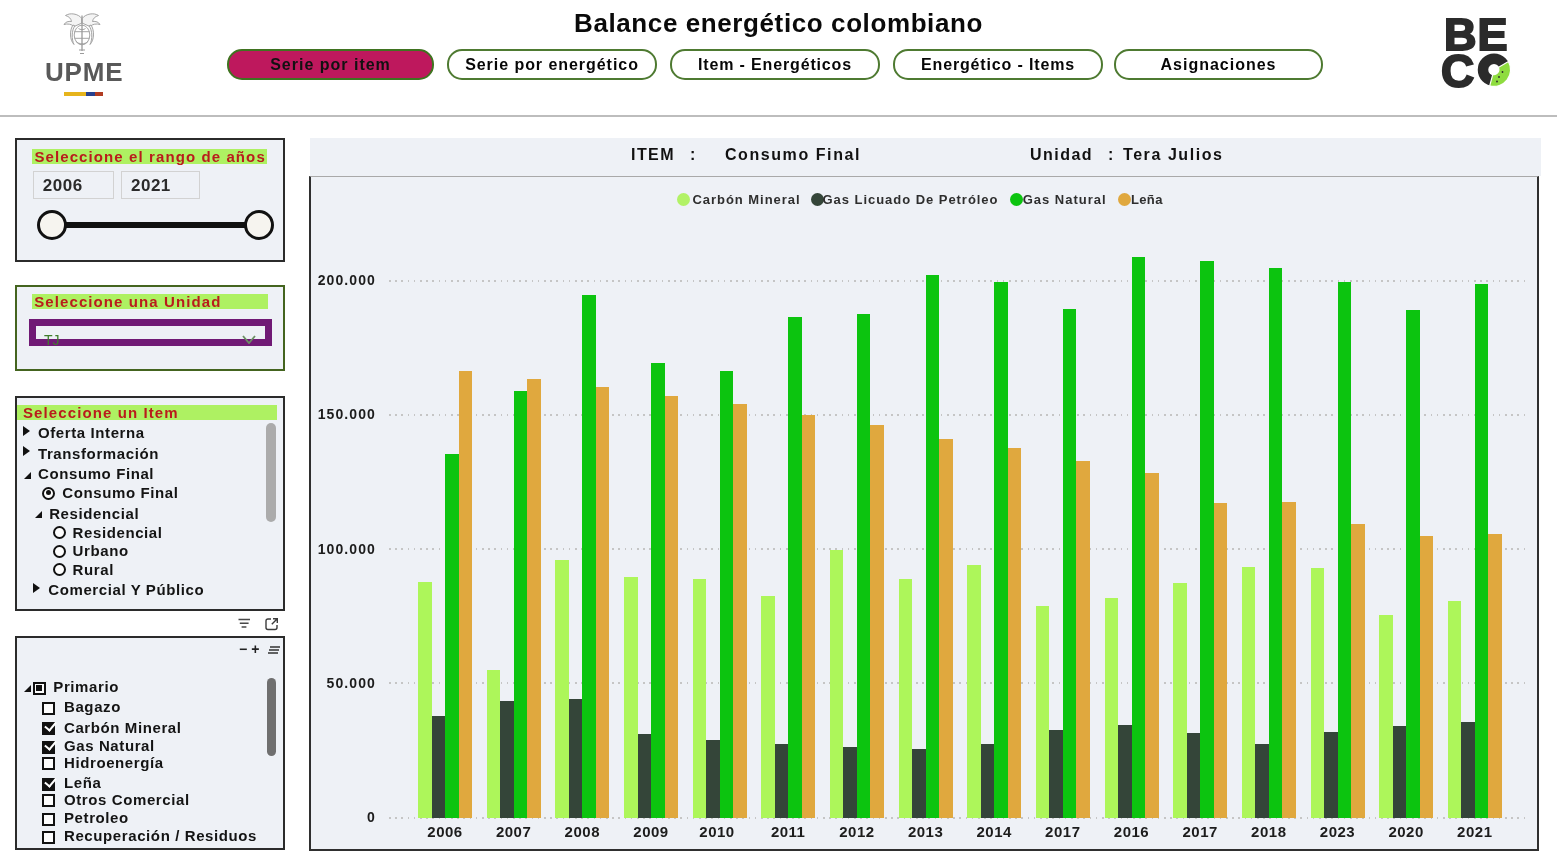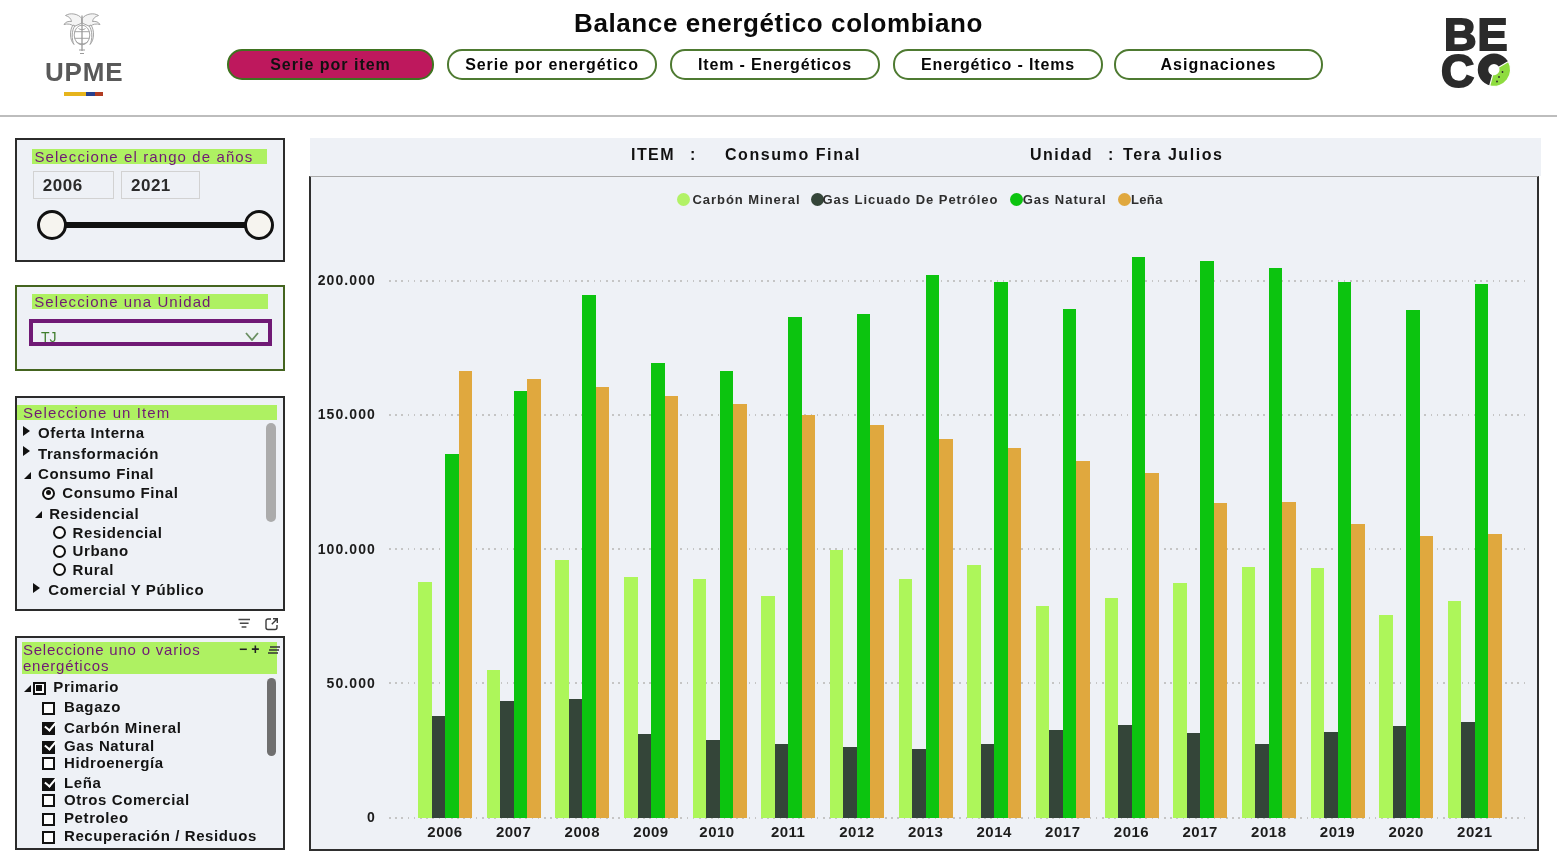--- a/index.html
+++ b/index.html
@@ -1,21 +1,21 @@
 <!DOCTYPE html>
 <html><head><meta charset="utf-8"><style>
 *{margin:0;padding:0;box-sizing:border-box}
 body{width:1557px;height:867px;background:#fff;font-family:"Liberation Sans",sans-serif;position:relative;overflow:hidden}
 .abs{position:absolute}
 #title{position:absolute;left:0;top:8px;width:1557px;text-align:center;font-size:26px;font-weight:bold;color:#0a0a0a;letter-spacing:0.6px}
 #divider{position:absolute;left:0;top:115px;width:1557px;height:2px;background:#bdbdbd}
 .tab{position:absolute;top:49px;height:31px;border:2px solid #4e7a31;border-radius:15px;background:#fff;text-align:center;line-height:27px;font-size:16px;font-weight:bold;color:#070707}
 .tab.on{background:#be185d;border-color:#3f7320;color:#111}
 .panel{position:absolute;left:15px;width:270px;background:#eef1f6;border:2px solid #2b2b2b}
-.ptitle{position:absolute;background:#aef162;font-size:15px;font-weight:normal;color:#701a75;letter-spacing:1.1px;line-height:15px;padding-left:2px;white-space:nowrap}
+.ptitle{position:absolute;background:#aef162;font-size:15px;font-weight:bold;color:#b91c1c;letter-spacing:1.1px;line-height:15px;padding-left:2px;white-space:nowrap}
 .trow{position:absolute;white-space:nowrap;font-size:15px;font-weight:bold;color:#141414;letter-spacing:0.6px}
 .arrow-r{position:absolute;width:0;height:0;border-top:5px solid transparent;border-bottom:5px solid transparent;border-left:7px solid #111}
 .arrow-d{position:absolute;width:0;height:0;border-left:7px solid transparent;border-bottom:7px solid #111}
 .radio{position:absolute;width:13px;height:13px;border:2.5px solid #111;border-radius:50%;background:#fdfdfd}
 .radio.sel::after{content:"";position:absolute;left:1.5px;top:1.5px;width:5px;height:5px;border-radius:50%;background:#111}
 .cb{position:absolute;width:13px;height:13px;border:2px solid #111;background:#fdfdfd}
 .thumb{position:absolute;border-radius:5px}
 #strip{position:absolute;left:310px;top:138px;width:1231px;height:37.5px;background:#eef1f6}
 #chart{position:absolute;left:309px;top:175.5px;width:1230px;height:675px;background:#eef1f6;border-left:2px solid #2f2f2f;border-right:2px solid #2f2f2f;border-bottom:2px solid #2f2f2f;border-top:1px solid #a9a9a9}
 .grid{position:absolute;left:78px;width:1139px;height:2px;background-image:repeating-linear-gradient(90deg,#c5c5c5 0 1.7px,transparent 1.7px 6.2px)}
@@ -68,21 +68,21 @@
  <div class="ptitle" style="left:15.4px;top:9px;width:235px;height:15px">Seleccione el rango de años</div>
  <div class="abs" style="left:15.8px;top:31px;width:81px;height:28px;border:1px solid #d2d2d2;font-size:17px;font-weight:bold;color:#2b2b2b;line-height:27px;padding-left:9px;letter-spacing:0.5px">2006</div>
  <div class="abs" style="left:104px;top:31px;width:79px;height:28px;border:1px solid #d2d2d2;font-size:17px;font-weight:bold;color:#2b2b2b;line-height:27px;padding-left:9px;letter-spacing:0.5px">2021</div>
  <div class="abs" style="left:34.5px;top:82px;width:207px;height:5.5px;background:#111"></div>
  <div class="abs" style="left:19.5px;top:69.9px;width:30px;height:30px;border-radius:50%;border:3px solid #111;background:#f6f4ef"></div>
  <div class="abs" style="left:226.6px;top:69.9px;width:30px;height:30px;border-radius:50%;border:3px solid #111;background:#f6f4ef"></div>
 </div>
 
 <div class="panel" style="top:285px;height:86px;border-color:#44641f">
  <div class="ptitle" style="left:15.2px;top:6.6px;width:236px;height:15px">Seleccione una Unidad</div>
- <div class="abs" style="left:12px;top:31.5px;width:243px;height:27px;border:4px solid #701a75">
+ <div class="abs" style="left:12px;top:31.5px;width:243px;height:27px;border:7px solid #701a75">
    <span style="position:absolute;left:8px;top:6px;font-size:14px;color:#3f7d2c">TJ</span>
    <svg style="position:absolute;right:9px;top:9px" width="14" height="9" viewBox="0 0 14 9">
         <path d="M1 1 L7 8 L13 1" fill="none" stroke="#6b8f63" stroke-width="1.8"></path>
       </svg>
  </div>
 </div>
 
 <div class="panel" style="top:395.5px;height:215px">
  <div class="ptitle" style="left:0;top:7.5px;width:260px;height:15px;padding-left:6px">Seleccione un Item</div>
  <div class="arrow-r" style="left:6.4px;top:28.3px"></div>
@@ -108,21 +108,20 @@
 
 <svg class="abs" style="left:238px;top:618px" width="13" height="12" viewBox="0 0 13 12">
     <path d="M0.5 1.5 H12 M1.8 5.3 H10.6 M3.6 9.1 H8.4" stroke="#484848" stroke-width="1.5" fill="none"></path>
   </svg>
 <svg class="abs" style="left:265px;top:618px" width="14" height="13" viewBox="0 0 14 13">
     <path d="M6 1 H3 Q1 1 1 3 V9.5 Q1 11.5 3 11.5 H10 Q12 11.5 12 9.5 V7" fill="none" stroke="#3c3c3c" stroke-width="1.4"></path>
     <path d="M8 0.7 H12.3 V5 M12 1 L6.8 6.2" stroke="#3c3c3c" stroke-width="1.4" fill="none"></path>
   </svg>
 
 <div class="panel" style="top:635.5px;height:214px">
- <div class="ptitle" style="left:4.9px;top:4.8px;width:255.6px;height:31.4px;line-height:15.7px;padding-left:1px;letter-spacing:0.8px">Seleccione uno o varios<br>energéticos</div>
  <div class="abs" style="left:222px;top:3px;font-size:14px;font-weight:bold;color:#222;letter-spacing:4px">−+</div>
  <svg class="abs" style="left:250px;top:8px" width="13" height="9" viewBox="0 0 13 9">
       <path d="M3 1 H13 M2 4 H12 M1 7 H11" stroke="#333" stroke-width="1.4"></path>
     </svg>
  <div class="arrow-d" style="left:6.7px;top:47px"></div>
  <div class="cb" style="left:15.8px;top:44.4px">
       <span style="position:absolute;left:1.2px;top:1.2px;width:5.6px;height:5.6px;background:#111"></span>
     </div>
  <div class="trow" style="left:36.3px;top:40.9px">Primario</div>
  <div class="cb" style="left:25.4px;top:64.4px"></div>
@@ -234,21 +233,21 @@
 <div class="xlab" style="left:855.2px">2017</div>
 <div class="bar" style="left:930.8px;top:390.2px;height:251.3px;background:#adf65a"></div>
 <div class="bar" style="left:944.3px;top:567.7px;height:73.8px;background:#344539"></div>
 <div class="bar" style="left:957.8px;top:91.6px;height:549.9px;background:#0cc40f"></div>
 <div class="bar" style="left:971.3px;top:325.9px;height:315.6px;background:#e0a83e"></div>
 <div class="xlab" style="left:923.8px">2018</div>
 <div class="bar" style="left:999.5px;top:391.3px;height:250.2px;background:#adf65a"></div>
 <div class="bar" style="left:1013.0px;top:555.3px;height:86.2px;background:#344539"></div>
 <div class="bar" style="left:1026.5px;top:105.6px;height:535.9px;background:#0cc40f"></div>
 <div class="bar" style="left:1040.0px;top:347.9px;height:293.6px;background:#e0a83e"></div>
-<div class="xlab" style="left:992.5px">2019</div>
+<div class="xlab" style="left:992.5px">2023</div>
 <div class="bar" style="left:1068.1px;top:438.2px;height:203.3px;background:#adf65a"></div>
 <div class="bar" style="left:1081.6px;top:549.9px;height:91.6px;background:#344539"></div>
 <div class="bar" style="left:1095.1px;top:133.7px;height:507.8px;background:#0cc40f"></div>
 <div class="bar" style="left:1108.6px;top:359.2px;height:282.3px;background:#e0a83e"></div>
 <div class="xlab" style="left:1061.1px">2020</div>
 <div class="bar" style="left:1136.8px;top:424.8px;height:216.7px;background:#adf65a"></div>
 <div class="bar" style="left:1150.2px;top:545.2px;height:96.3px;background:#344539"></div>
 <div class="bar" style="left:1163.8px;top:107.0px;height:534.5px;background:#0cc40f"></div>
 <div class="bar" style="left:1177.2px;top:357.9px;height:283.6px;background:#e0a83e"></div>
 <div class="xlab" style="left:1129.8px">2021</div>

